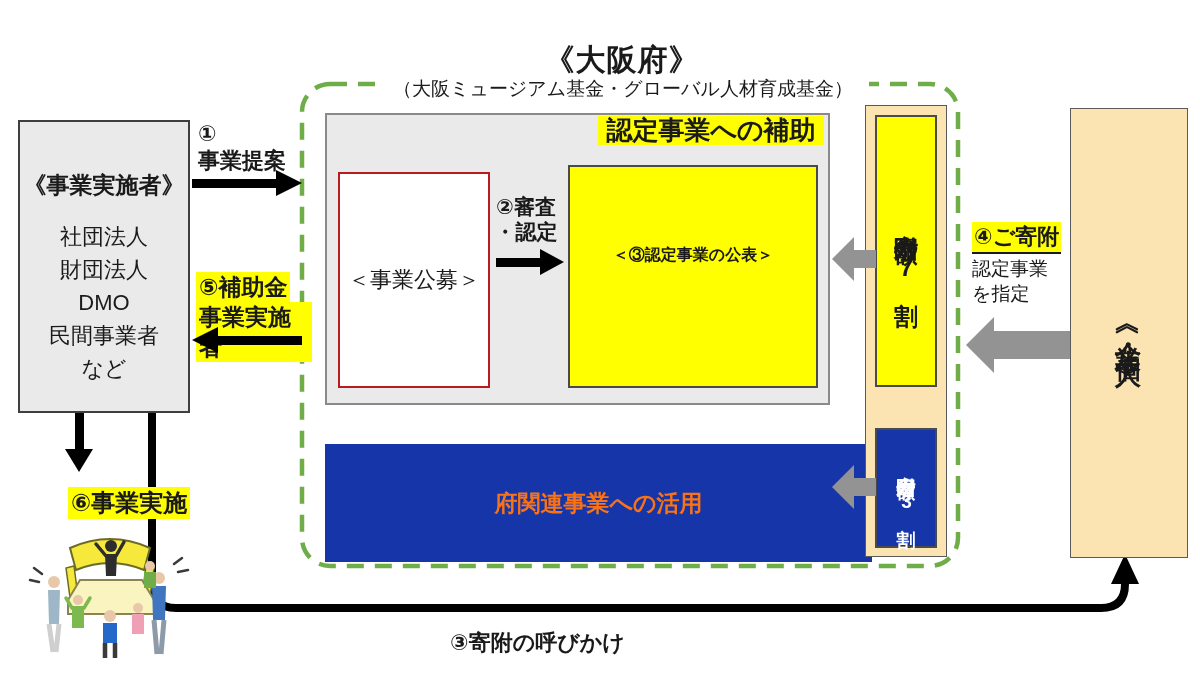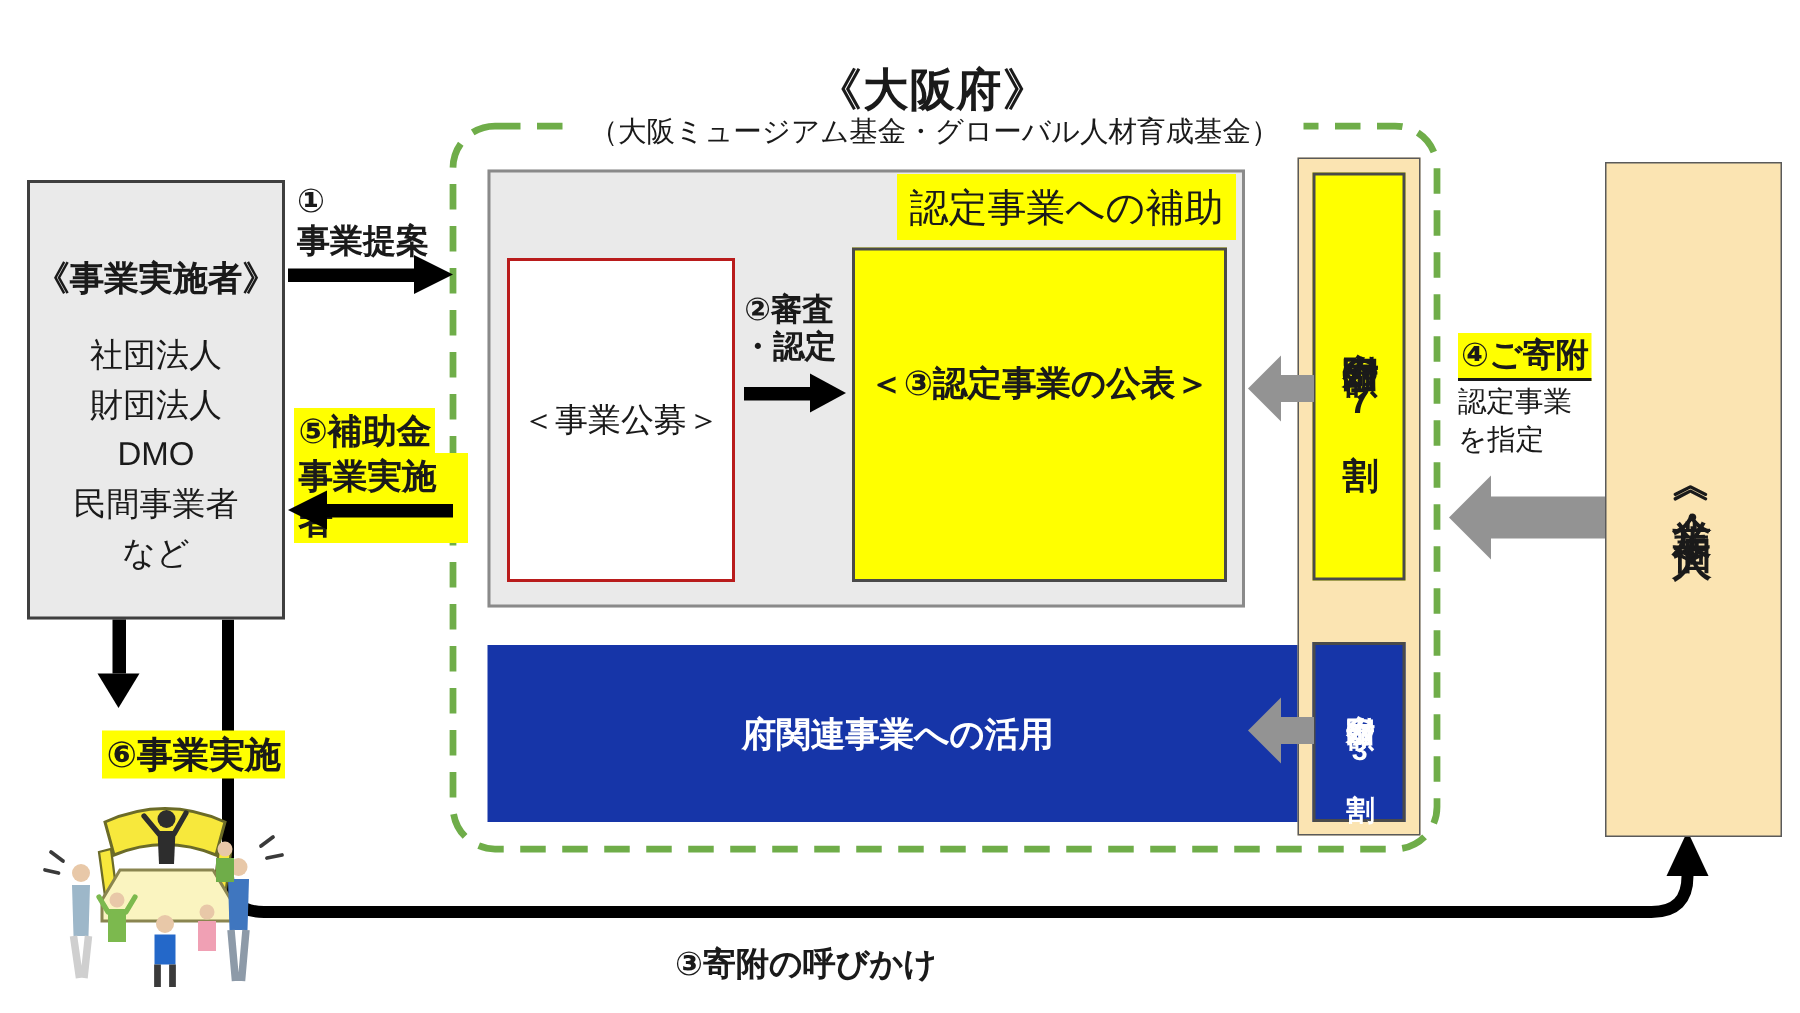--- a/index.html
+++ b/index.html
@@ -18,27 +18,27 @@
   .page-title{left:352px;top:40px;width:540px;text-align:center;font-size:30px;font-weight:bold;letter-spacing:1px;}
   .fund-subtitle{left:377px;top:77px;width:492px;text-align:center;font-size:19px;background:#ffffff;line-height:24px;}
 
   
   .implementer-box{left:18px;top:120px;width:172px;height:293px;background:#EAEAEA;border:2px solid #3f3f3f;box-sizing:border-box;}
   .implementer-title{left:0;top:48px;width:100%;text-align:center;font-size:23px;font-weight:bold;}
   .implementer-list{left:0;top:98px;width:100%;text-align:center;font-size:22px;line-height:33px;}
 
   
   .process-box{left:325px;top:113px;width:505px;height:292px;background:#EAEAEA;border:2px solid #8a8a8a;box-sizing:border-box;}
-  .hojo-header{left:598px;top:116px;width:226px;height:44px;background:#FFFF00;font-size:26px;font-weight:normal;}
+  .hojo-header{left:598px;top:116px;width:226px;height:29px;background:#FFFF00;font-size:26px;font-weight:bold;}
   .koubo-box{left:338px;top:172px;width:152px;height:216px;background:#ffffff;border:2px solid #b91c1c;box-sizing:border-box;font-size:22px;}
-  .publish-box{left:568px;top:165px;width:250px;height:223px;background:#FFFF00;border:2px solid #4a4a4a;box-sizing:border-box;font-size:23px;font-weight:bold;padding-bottom:42px;}
+  .publish-box{left:568px;top:165px;width:250px;height:223px;background:#FFFF00;border:2px solid #4a4a4a;box-sizing:border-box;font-size:16px;font-weight:bold;padding-bottom:42px;font-family:Liberation Mono, monospace;}
   .step2-label{left:486px;top:194px;width:80px;text-align:center;font-size:21px;font-weight:bold;line-height:25px;}
 
   
-  .use-box{left:325px;top:430px;width:547px;height:118px;background:#1635A8;color:#ffffff;font-size:23px;font-weight:bold;}
+  .use-box{left:325px;top:444px;width:547px;height:118px;background:#1635A8;color:#f97316;font-size:23px;font-weight:bold;}
 
   
   .donation-col{left:865px;top:105px;width:82px;height:452px;background:#FBE4B2;border:1.5px solid #5a5a5a;box-sizing:border-box;}
   .d70-box{left:875px;top:115px;width:62px;height:272px;background:#FFFF00;border:2px solid #4a4a4a;box-sizing:border-box;}
   .d70-text{writing-mode:vertical-rl;text-orientation:upright;font-size:24px;font-weight:bold;letter-spacing:3px;}
   .d30-box{left:875px;top:428px;width:62px;height:120px;background:#1635A8;border:2px solid #4a4a4a;box-sizing:border-box;color:#fff;}
   .d30-text{writing-mode:vertical-rl;text-orientation:upright;font-size:19px;font-weight:bold;letter-spacing:2px;height:96px;line-height:26px;}
 
   
   .donor-box{left:1070px;top:108px;width:118px;height:450px;background:#FBE4B2;border:1.5px solid #5a5a5a;box-sizing:border-box;}

